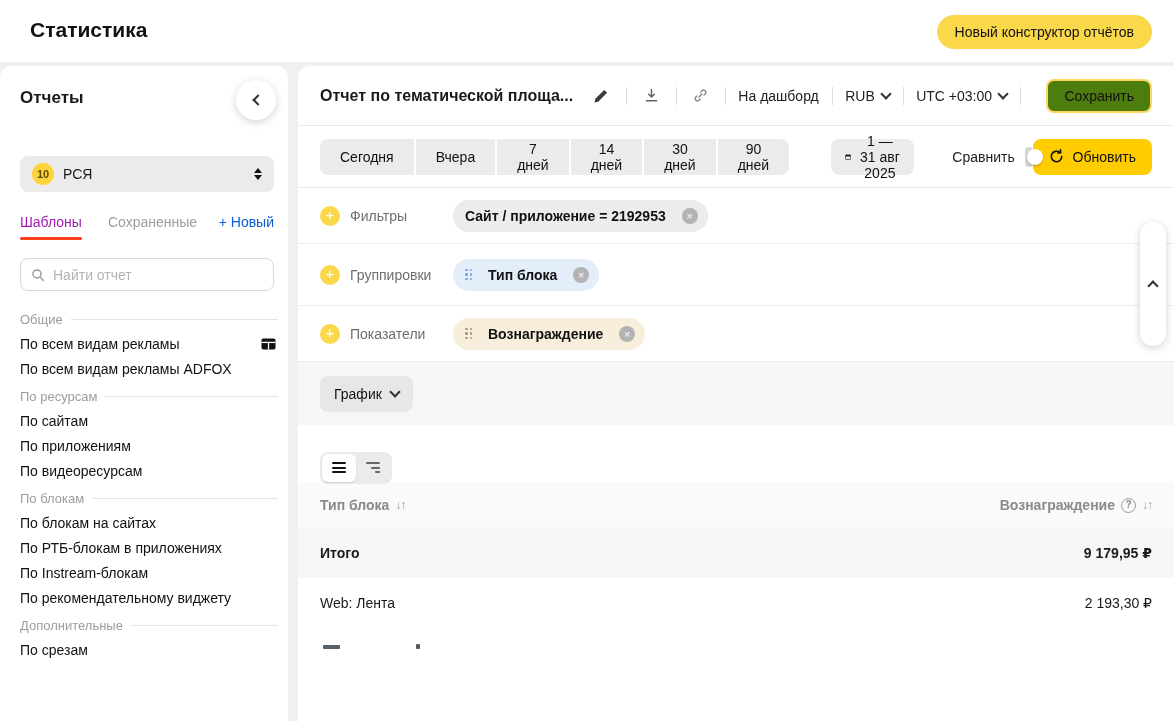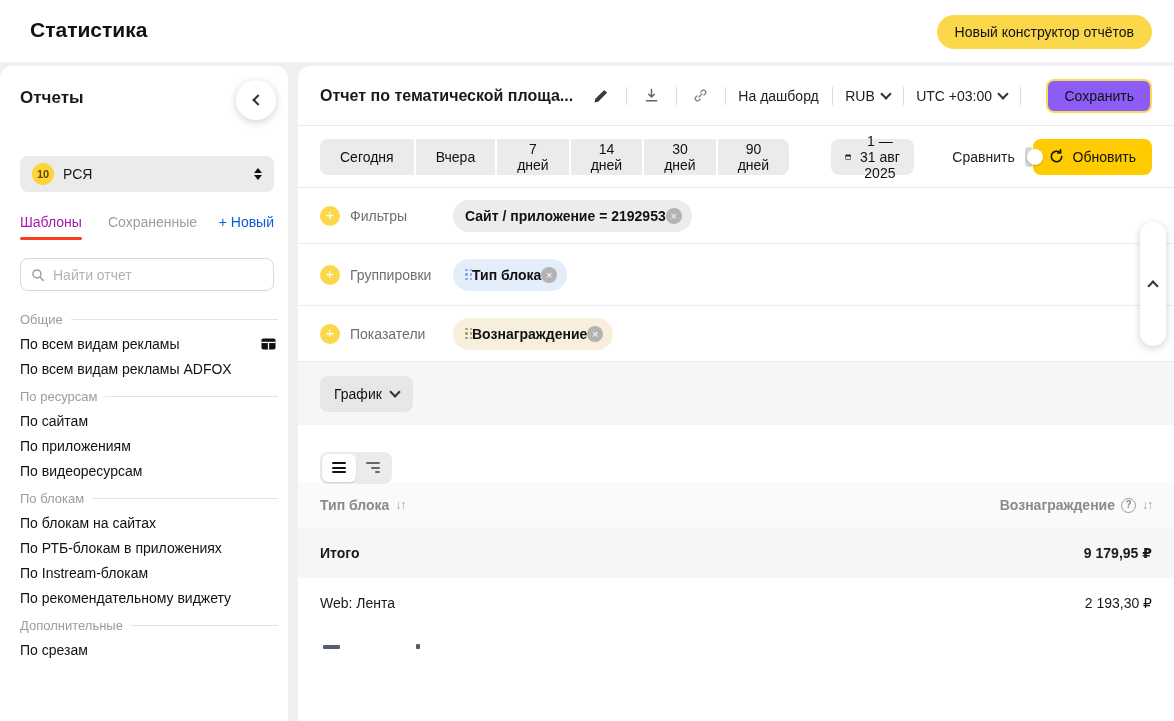--- a/index.html
+++ b/index.html
@@ -49,21 +49,21 @@
   .sb-item { display:flex; align-items:center; height:25px; font-size:14px; color:#111; cursor:pointer; }
   .sb-item .lbl { white-space:nowrap; }
   .sb-item .trailing { margin-left:auto; margin-right:2px; display:flex; }
 
   
   .toolbar { height:60px; display:flex; align-items:center; padding:0 22px; border-bottom:1px solid #e9e9e9; }
   .report-title { font-size:16px; font-weight:bold; white-space:nowrap; }
   .tool-ic { background:none; border:none; cursor:pointer; display:flex; align-items:center; padding:4px; }
   .vsep { width:1px; height:18px; background:#dcdcdc; margin:0 13px; }
   .tool-txt { font-size:14px; color:#222; cursor:pointer; white-space:nowrap; display:flex; align-items:center; gap:7px; background:none; border:none; font-family:inherit; }
-  .btn-save { margin-left:13px; height:34px; padding:0 16px; background:#8b5cf6; border:2px solid #ffd75e; border-radius:8px; font-size:14px; font-family:inherit; cursor:pointer; color:#111; }
+  .btn-save { margin-left:13px; height:34px; padding:0 16px; background:#4d7c0f; border:2px solid #ffd75e; border-radius:8px; font-size:14px; font-family:inherit; cursor:pointer; color:#111; }
   .report-title { margin-right:16px; }
   .toolbar .tool-ic:first-of-type { margin-left:0; }
 
   
   .daterow { height:62px; display:flex; align-items:center; padding:0 22px; border-bottom:1px solid #e9e9e9; }
   .seg { display:flex; gap:2px; }
   .seg button { height:36px; padding:0 20px; background:#ebebeb; border:none; font-size:14px; font-family:inherit; cursor:pointer; color:#111; }
   .seg button:first-child { border-radius:8px 0 0 8px; }
   .seg button:last-child { border-radius:0 8px 8px 0; }
   .btn-range { margin-left:42px; height:36px; padding:0 14px; background:#ebebeb; border:none; border-radius:8px; font-size:14px; font-family:inherit; cursor:pointer; display:flex; align-items:center; gap:8px; color:#111; }
@@ -71,21 +71,21 @@
   .toggle { margin-left:10px; width:36px; height:20px; border-radius:10px; background:#d6d6d6; position:relative; cursor:pointer; border:none; }
   .toggle .knob { position:absolute; left:2px; top:2px; width:16px; height:16px; border-radius:50%; background:#fff; box-shadow:0 1px 2px rgba(0,0,0,.25); }
   .btn-refresh { margin-left:auto; height:36px; padding:0 16px; background:#fc0; border:none; border-radius:8px; font-size:14px; font-family:inherit; cursor:pointer; display:flex; align-items:center; gap:9px; color:#111; }
 
   
   .frow { display:flex; align-items:center; padding:0 22px; border-bottom:1px solid #ededed; }
   .frow.filters { height:56px; } .frow.groupings { height:62px; } .frow.metrics { height:56px; }
   .frow-label { width:133px; flex-shrink:0; display:flex; align-items:center; gap:10px; cursor:pointer; }
   .plus-circle { width:20px; height:20px; border-radius:50%; background:#fbd74a; color:#fff; font-size:15px; line-height:18px; text-align:center; flex-shrink:0; }
   .frow-label .txt { font-size:14px; color:#6e6e6e; }
-  .chip { height:32px; border-radius:16px; padding:0 10px 0 12px; display:flex; align-items:center; gap:0; font-size:14px; font-weight:bold; color:#111; }
+  .chip { height:32px; border-radius:16px; padding:0 10px 0 12px; display:flex; align-items:center; gap:16px; font-size:14px; font-weight:bold; color:#111; }
   .chip.gray { background:#ececec; }
   .chip.blue { background:#e4eefb; }
   .chip.cream { background:#f7efdc; }
   .chip-close { width:16px; height:16px; border-radius:50%; background:#b3b3b3; color:#fff; font-size:11px; line-height:16px; text-align:center; cursor:pointer; flex-shrink:0; border:none; padding:0; font-family:inherit; }
   .dots { display:grid; grid-template-columns:repeat(2,2.5px); grid-auto-rows:2.5px; gap:2px; cursor:grab; }
   .dots i { width:2.5px; height:2.5px; border-radius:50%; background:currentColor; }
   .chip.blue .dots { color:#7aa7e8; }
   .chip.cream .dots { color:#a89a7c; }
 
   

